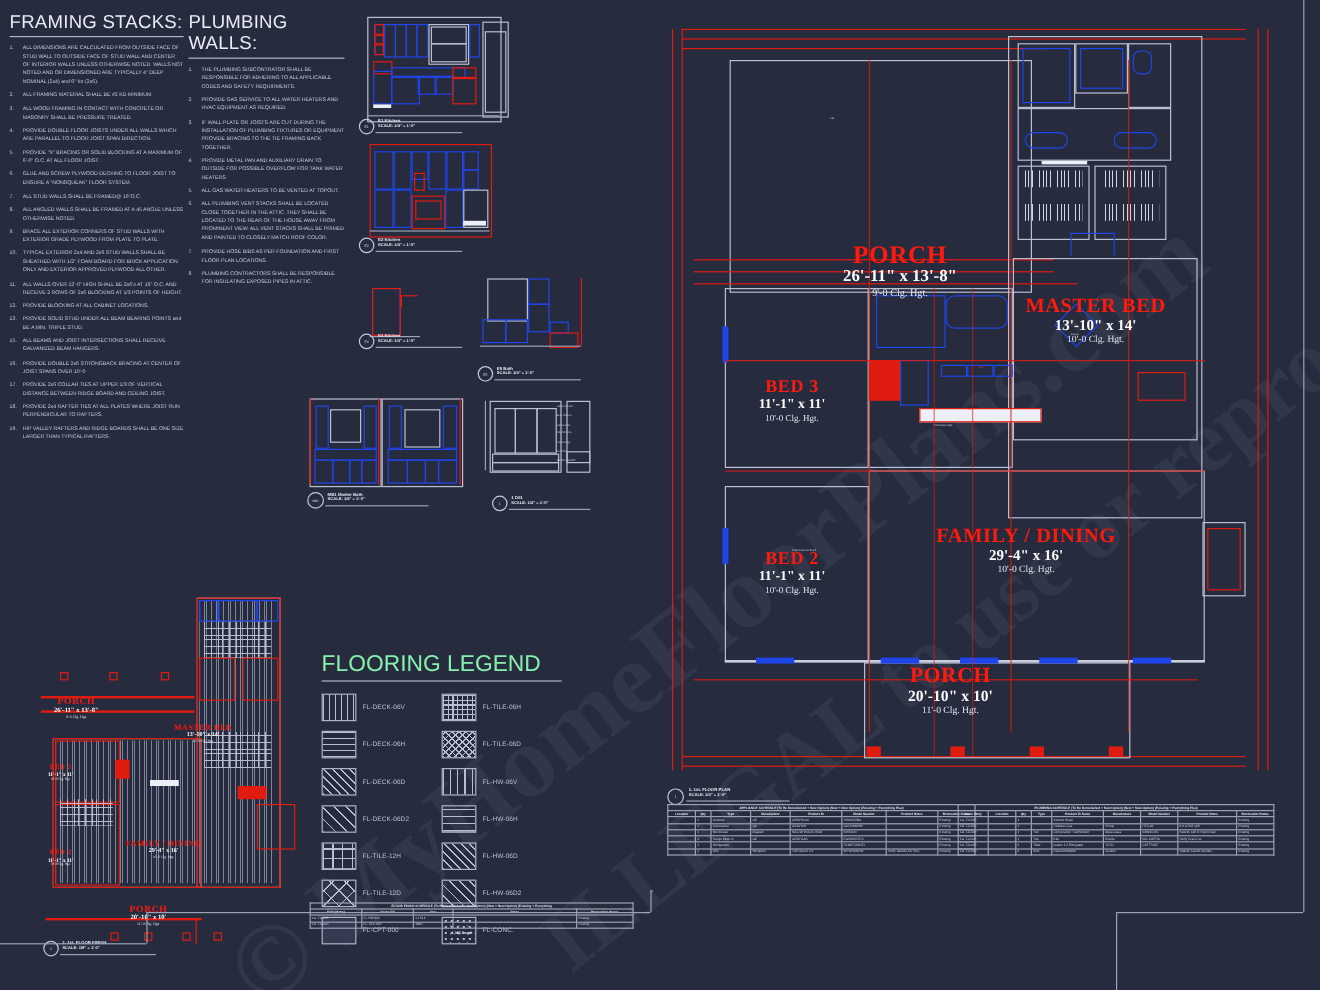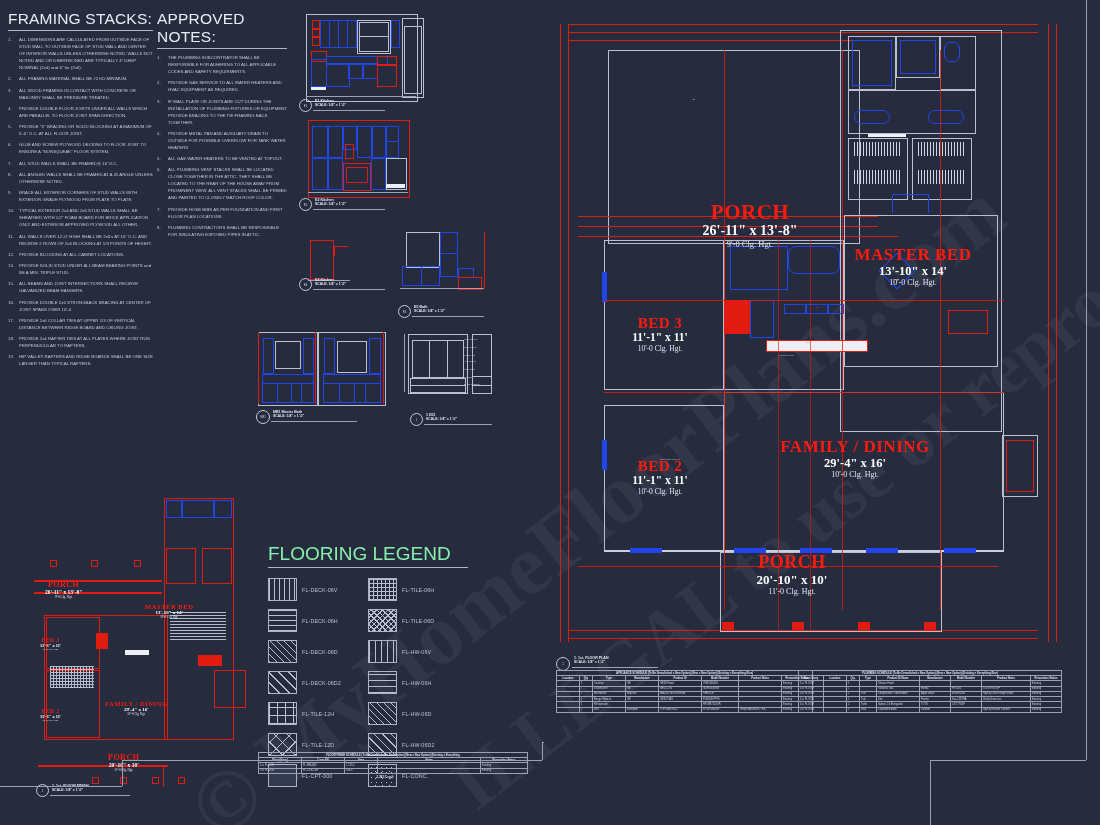--- a/index.html
+++ b/index.html
@@ -149,21 +149,21 @@
           <div class="txt">PROVIDE 2x4 RAFTER TIES AT ALL PLATES WHERE JOIST RUN PERPENDICULAR TO RAFTERS.</div>
         </div>
         <div class="note">
           <div class="num">19.</div>
           <div class="txt">HIP VALLEY RAFTERS AND RIDGE BOARDS SHALL BE ONE SIZE LARGER THAN TYPICAL RAFTERS.</div>
         </div>
       </div>
   </div>
 
   <div class="notes-col" style="left:157px;top:10px;width:130px;">
-    <div class="notes-title">APPROVED NOTES:</div>
+    <div class="notes-title">PLUMBING WALLS:</div>
     <div class="notes-rule"></div>
     <div id="plumbing-list">
         <div class="note">
           <div class="num">1.</div>
           <div class="txt">THE PLUMBING SUBCONTRATOR SHALL BE RESPONSIBLE FOR ADHERING TO ALL APPLICABLE CODES AND SAFETY REQUIRMENTS.</div>
         </div>
         <div class="note">
           <div class="num">2.</div>
           <div class="txt">PROVIDE GAS SERVICE TO ALL WATER HEATERS AND HVAC EQUIPMENT AS REQUIRED.</div>
         </div>

